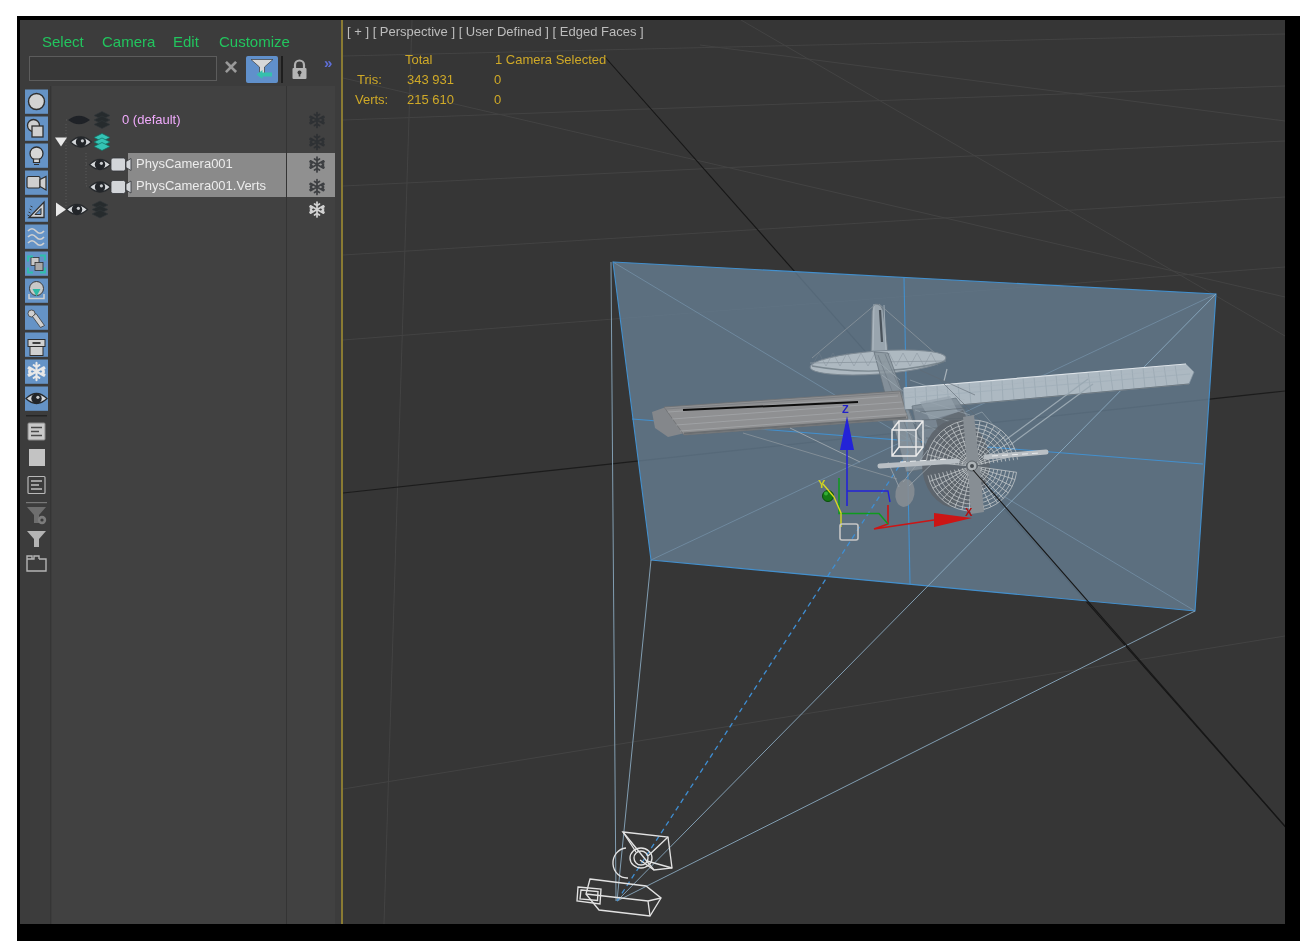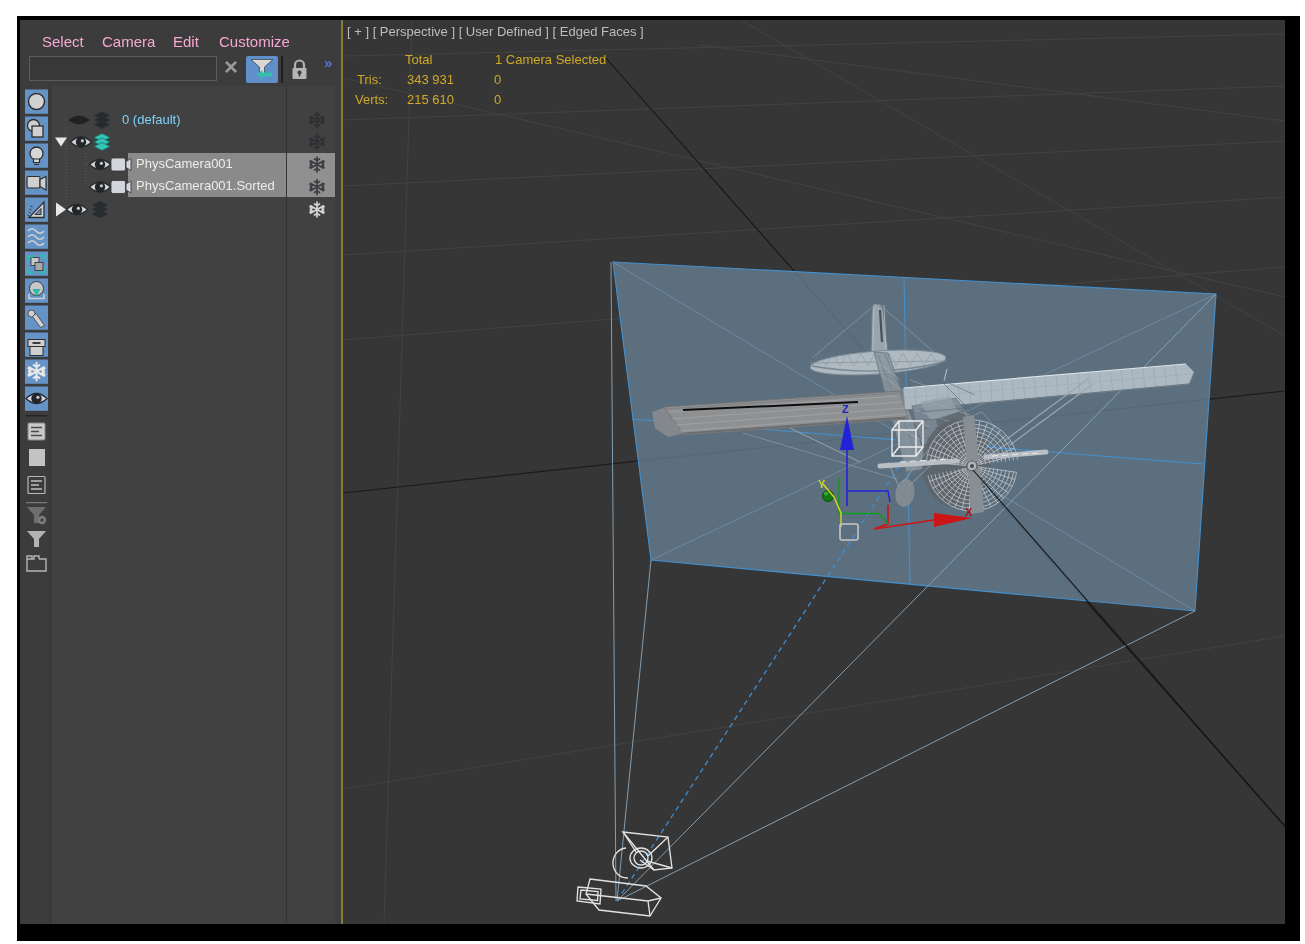--- a/index.html
+++ b/index.html
@@ -1,21 +1,21 @@
 <!DOCTYPE html>
 <html><head>
 <meta charset="utf-8">
 <style>
 html,body{margin:0;padding:0;background:#ffffff;width:1305px;height:944px;overflow:hidden;}
 *{box-sizing:border-box;font-family:"Liberation Sans",sans-serif;}
 .win{position:absolute;left:17px;top:16px;width:1283px;height:925px;background:#000;}
 .content{position:absolute;left:3px;top:4px;width:1265px;height:904px;background:#3b3b3b;overflow:hidden;}
 .panel{position:absolute;left:0;top:0;width:321px;height:904px;background:#3c3c3c;}
 .abs{position:absolute;}
-.menu{position:absolute;top:13px;color:#f9a8d4;font-size:15px;white-space:nowrap;}
+.menu{position:absolute;top:13px;color:#22c55e;font-size:15px;white-space:nowrap;}
 .sbox{position:absolute;left:9px;top:36px;width:188px;height:25px;background:#383838;border:1px solid #5c5c5c;}
 .clearx{position:absolute;left:200px;top:34px;width:22px;height:26px;color:#9a9a9a;font-size:24px;font-weight:bold;line-height:26px;text-align:center;}
 .filterbtn{position:absolute;left:226px;top:36px;width:32px;height:27px;background:#6090cb;border-radius:2px;}
 .vsep{position:absolute;left:261px;top:36px;width:2px;height:27px;background:#1e1e1e;}
 .chev{position:absolute;left:304px;top:34px;color:#5f6fd8;font-size:15px;font-weight:bold;}
 .hdr{position:absolute;left:32px;top:66px;width:283px;height:23px;background:#464646;color:#dfe2e6;font-size:13px;line-height:23px;}
 .row{position:absolute;left:32px;width:283px;height:22px;font-size:13px;line-height:22px;color:#ececec;}
 .olive{position:absolute;left:321px;top:0;width:2px;height:904px;background:#8a7b33;}
 .coldiv{position:absolute;left:266px;width:1px;background:#343434;}
 </style>
@@ -30,31 +30,31 @@
     <span class="menu" style="left:199px;">Customize</span>
     <div class="sbox"></div>
     <div class="clearx">×</div>
     <div class="filterbtn"></div>
     <div class="vsep"></div>
     <div class="chev">»</div>
 
     <div style="position:absolute;left:32px;top:66px;width:283px;height:838px;background:#414141;"></div>
         <div style="position:absolute;left:30px;top:66px;width:1px;height:838px;background:#353535;"></div>
     <div class="row" style="top:89px;">
-          <span style="position:absolute;left:70px;color:#7dd3fc;">0 (default)</span>
+          <span style="position:absolute;left:70px;color:#f0abfc;">0 (default)</span>
         </div>
     <div class="row" style="top:133px;">
           <div style="position:absolute;left:76px;top:0;width:158px;height:22px;background:#8a8a8a;"></div>
           <div style="position:absolute;left:234px;top:0;width:49px;height:22px;background:#909090;"></div>
           <span style="position:absolute;left:84px;">PhysCamera001</span>
         </div>
     <div class="row" style="top:155px;">
           <div style="position:absolute;left:76px;top:0;width:158px;height:22px;background:#8a8a8a;"></div>
           <div style="position:absolute;left:234px;top:0;width:49px;height:22px;background:#909090;"></div>
-          <span style="position:absolute;left:84px;">PhysCamera001.Sorted</span>
+          <span style="position:absolute;left:84px;">PhysCamera001.Verts</span>
         </div>
     <div class="coldiv" style="top:66px;height:838px;"></div>
     <svg class="abs" style="left:0;top:0;" width="321" height="904" viewBox="0 0 321 904">
       <defs>
         <g id="sf" stroke-linecap="round" fill="none">
           <path d="M0,-7.5 L0,7.5 M-6.5,-3.7 L6.5,3.7 M-6.5,3.7 L6.5,-3.7"></path>
           <path d="M-2.5,-5.5 L0,-4 L2.5,-5.5 M-2.5,5.5 L0,4 L2.5,5.5 M-6.5,0.5 L-4.8,-1.5 L-7,-2.8 M6.5,0.5 L4.8,-1.5 L7,-2.8 M-6.5,-0.5 L-4.8,1.5 L-7,2.8 M6.5,-0.5 L4.8,1.5 L7,2.8"></path>
         </g>
         <g id="eyeo">
           <path d="M-10.5,0 Q0,-10 10.5,0 Q0,10 -10.5,0 Z" fill="#d4d7da" stroke="#26292c" stroke-width="1.2"></path>

